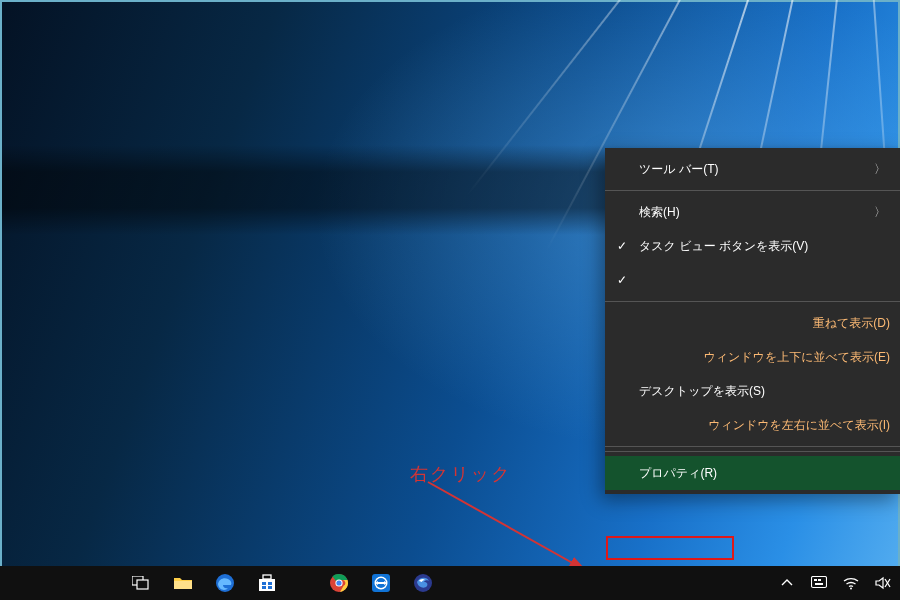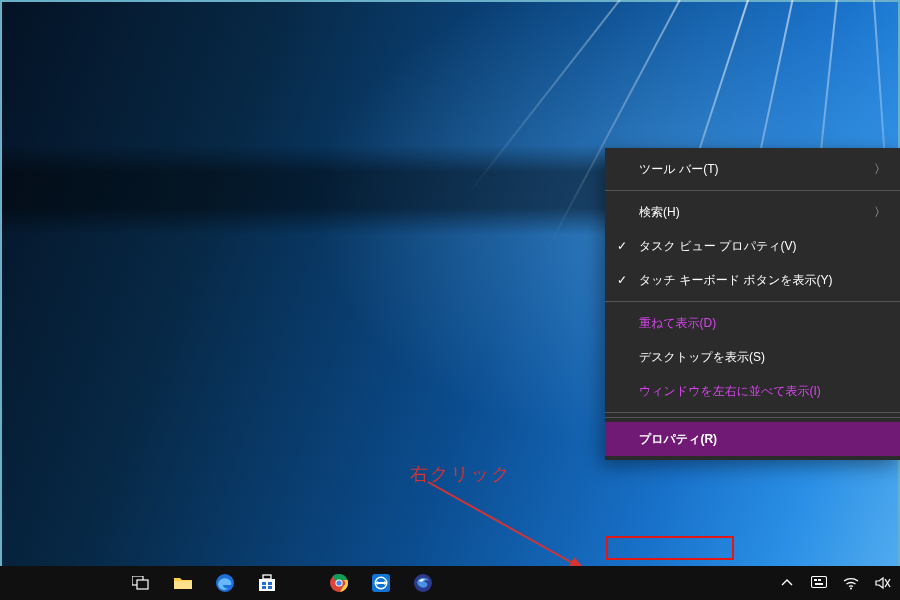--- a/index.html
+++ b/index.html
@@ -44,24 +44,24 @@
   .ctx {
     position:absolute; right:0; top:148px; width:295px;
     background:#2b2b2b; color:#fff; font-size:12px;
     box-shadow: -4px 6px 18px rgba(0,0,0,0.4);
     padding: 4px 0;
   }
   .ctx .item {
     display:flex; align-items:center; height:34px; padding: 0 10px 0 34px; position:relative; cursor:default;
   }
   .ctx .item.separator { height:0; border-top:1px solid #555; margin:4px 0; padding:0; }
-  .ctx .item.disabled { color:#d946ef; }
+  .ctx .item.disabled { color:#fdba74;justify-content:flex-end; }
   .ctx .item .chev { position:absolute; right:14px; top:50%; transform:translateY(-50%); font-size:12px; color:#ccc;}
   .ctx .item .check { position:absolute; left:12px; top:50%; transform:translateY(-50%); font-size:12px;}
-  .ctx .item.hover { background:#701a75;font-weight:bold; }
+  .ctx .item.hover { background:#14532d; }
 
   
   .taskbar {
     position:absolute; left:0; right:0; bottom:0; height:34px;
     background:#101010; display:flex; align-items:center;
     padding-left: 120px;
   }
   .tb-icon {
     width:42px; height:34px; display:flex; align-items:center; justify-content:center;
     color:#fff;
@@ -100,29 +100,31 @@
       <span>ツール バー(T)</span>
       <span class="chev">〉</span>
     </div>
     <div class="item separator"></div>
     <div class="item">
       <span>検索(H)</span>
       <span class="chev">〉</span>
     </div>
     <div class="item">
       <span class="check">✓</span>
-      <span>タスク ビュー プロパティ(V)</span>
+      <span>タスク ビュー ボタンを表示(V)</span>
     </div>
     <div class="item">
       <span class="check">✓</span>
-      <span>タッチ キーボード ボタンを表示(Y)</span>
     </div>
     <div class="item separator"></div>
     <div class="item disabled">
       <span>重ねて表示(D)</span>
+    </div>
+    <div class="item disabled">
+      <span>ウィンドウを上下に並べて表示(E)</span>
     </div>
     <div class="item">
       <span>デスクトップを表示(S)</span>
     </div>
     <div class="item disabled">
       <span>ウィンドウを左右に並べて表示(I)</span>
     </div>
     <div class="item separator"></div>
     <div class="item separator"></div>
     <div class="item hover">

